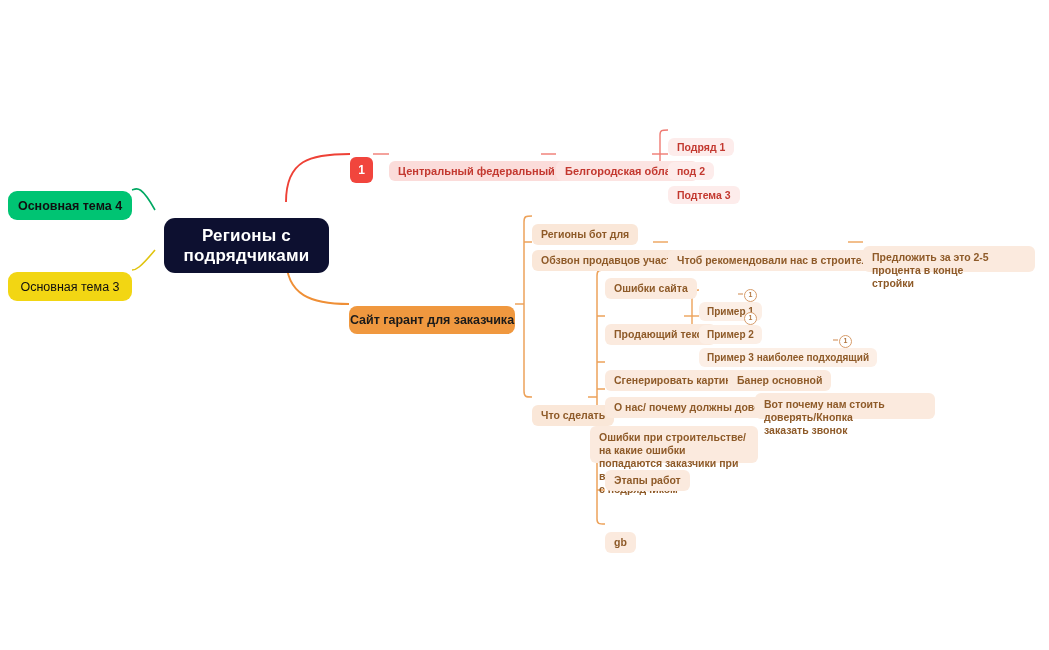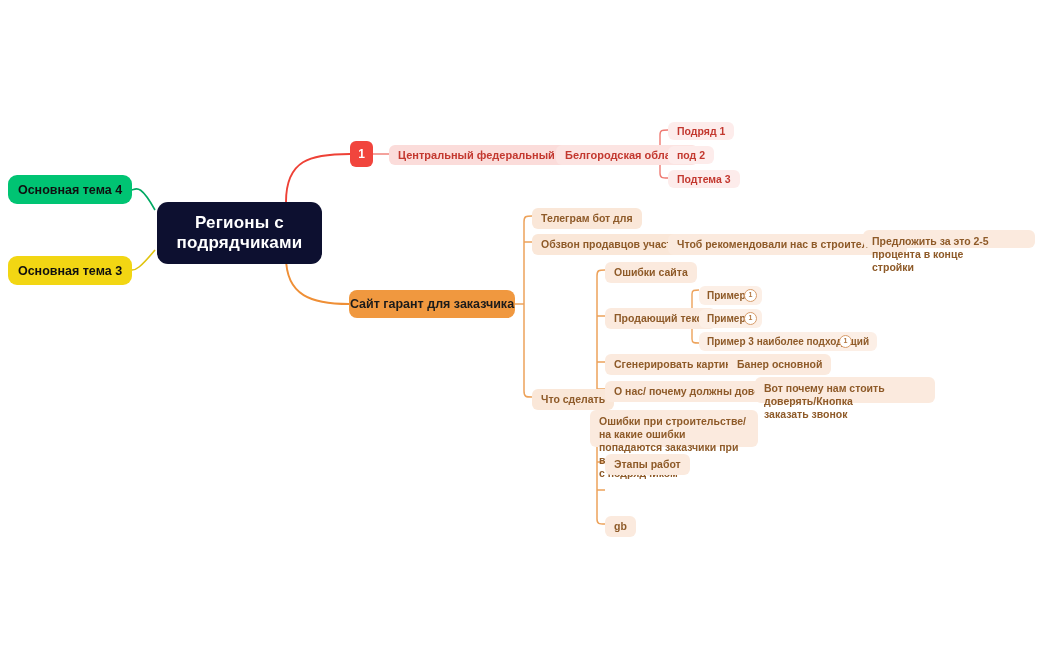--- a/index.html
+++ b/index.html
@@ -13,25 +13,26 @@
   #canvas{position:absolute;left:0;top:0;width:1049px;height:650px;}
   svg.links{position:absolute;left:0;top:0;width:1049px;height:650px;pointer-events:none;}
 
   .node{
     position:absolute;
     box-sizing:border-box;
     display:flex;
     align-items:center;
     border-radius:7px;
     white-space:pre-line;
+    margin-top:16px;
   }
 
   
   .root{
-    left:157px;top:202px;width:165px;height:62px;
+    left:164px;top:202px;width:165px;height:55px;
     background:#0d1030;
     border-radius:11px;
     justify-content:center;
     text-align:center;
     color:#ffffff;
     font-size:17px;
     font-weight:700;
     line-height:20px;
     letter-spacing:.2px;
     padding:0 4px;
@@ -43,21 +44,21 @@
     background:#00c473;
     color:#101010;
     font-size:12.5px;font-weight:700;
     justify-content:center;
     border-radius:9px;
   }
   .topic-yellow{
     left:8px;top:256px;width:124px;height:29px;
     background:#f2d613;
     color:#101010;
-    font-size:12.5px;font-weight:700;
+    font-size:12.5px;font-weight:400;
     justify-content:center;
     border-radius:9px;
   }
 
   
   .badge-red{
     left:350px;top:141px;width:23px;height:26px;
     background:#f1453d;
     color:#ffffff;
     font-size:12px;font-weight:700;
@@ -196,27 +197,27 @@
   <div class="node r1" style="left:389px;top:145px;">Центральный федеральный округ</div>
 
   <div class="node r2" style="left:556px;top:145px;">Белгородская область</div>
 
   <div class="node r3" style="left:668px;top:122px;">Подряд 1</div>
   <div class="node r3" style="left:668px;top:146px;">под 2</div>
   <div class="node r3" style="left:668px;top:170px;">Подтема 3</div>
 
   <div class="node branch-orange">Сайт гарант для заказчика</div>
 
-  <div class="node o1" style="left:532px;top:208px;">Телеграм бот для</div>
+  <div class="node o1" style="left:532px;top:208px;">Регионы бот для</div>
 
   <div class="node o1" style="left:532px;top:234px;">Обзвон продавцов участков</div>
 
   <div class="node o2" style="left:668px;top:234px;">Чтоб рекомендовали нас в строительстве</div>
 
-  <div class="node o2 multiline" style="left:863px;top:230px;width:172px;height:18px;">Предложить за это 2-5 процента в конце
+  <div class="node o2 multiline" style="left:863px;top:230px;width:172px;height:26px;">Предложить за это 2-5 процента в конце
 стройки</div>
 
   <div class="node o1" style="left:532px;top:389px;">Что сделать</div>
 
   <div class="node o2" style="left:605px;top:262px;">Ошибки сайта</div>
 
   <div class="node o2" style="left:605px;top:308px;">Продающий текст</div>
 
   <div class="node o3" style="left:699px;top:286px;">Пример 1</div>
   <div class="cbadge" style="left:744px;top:289px;">1</div>

